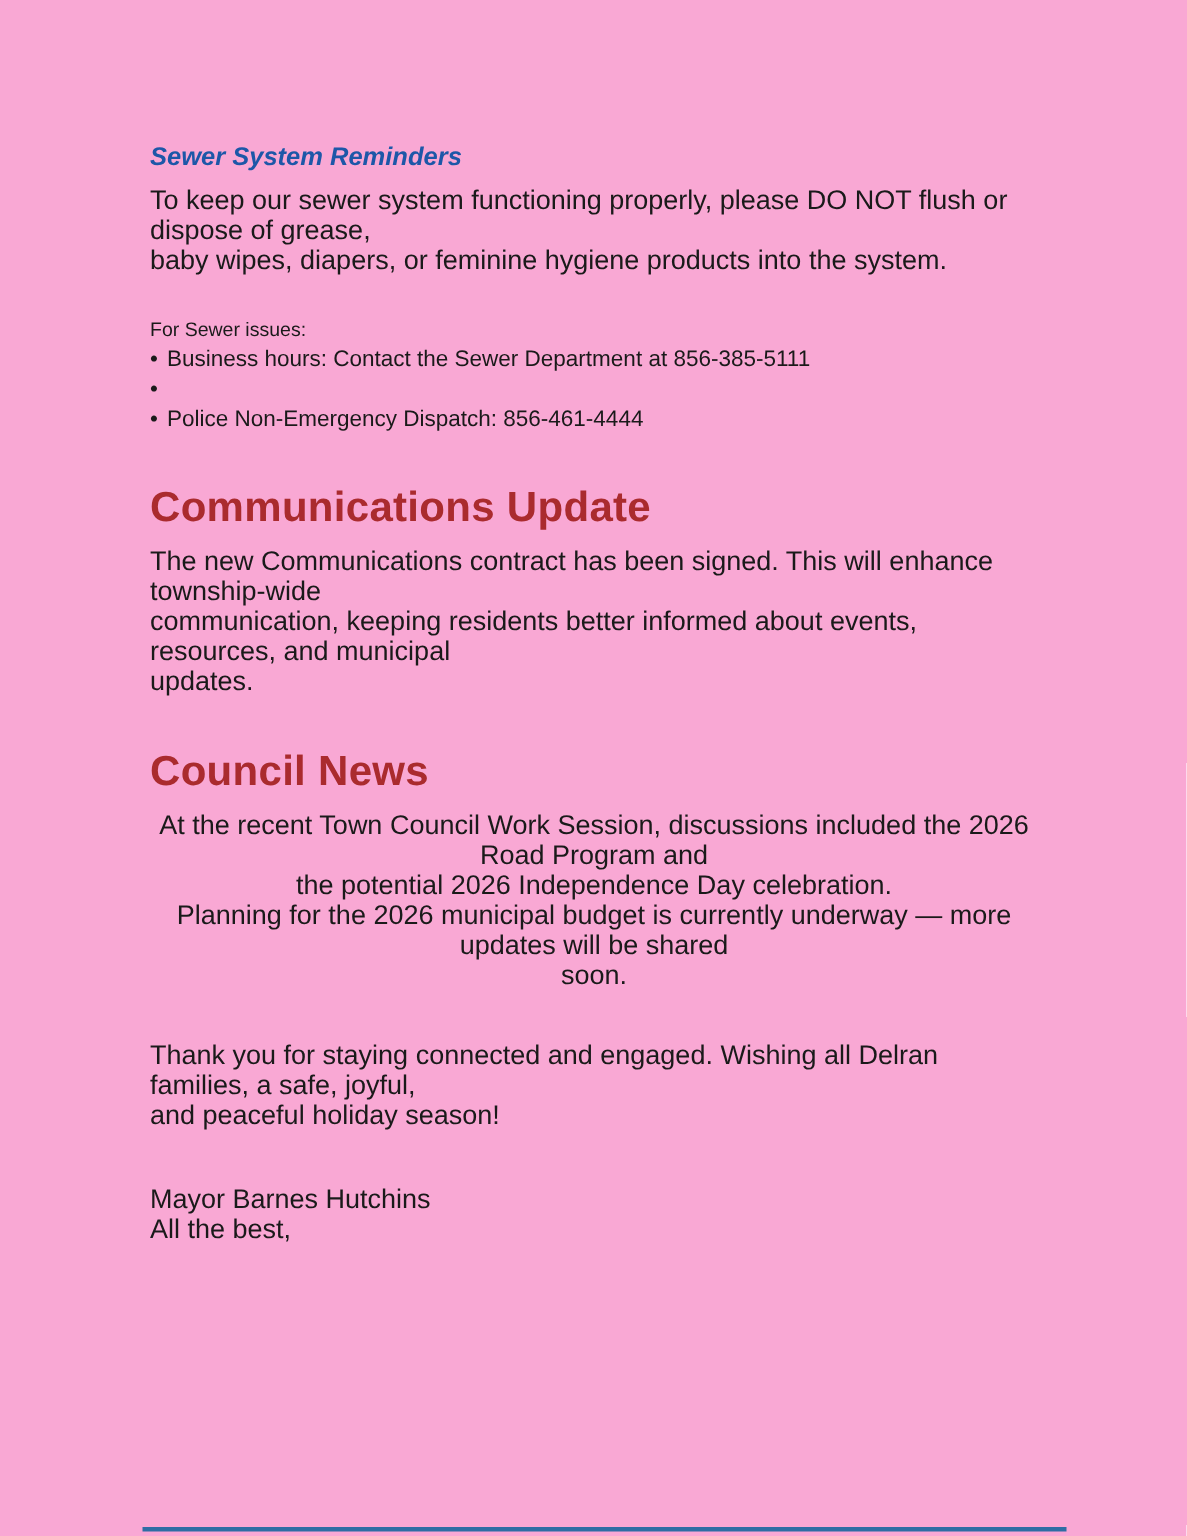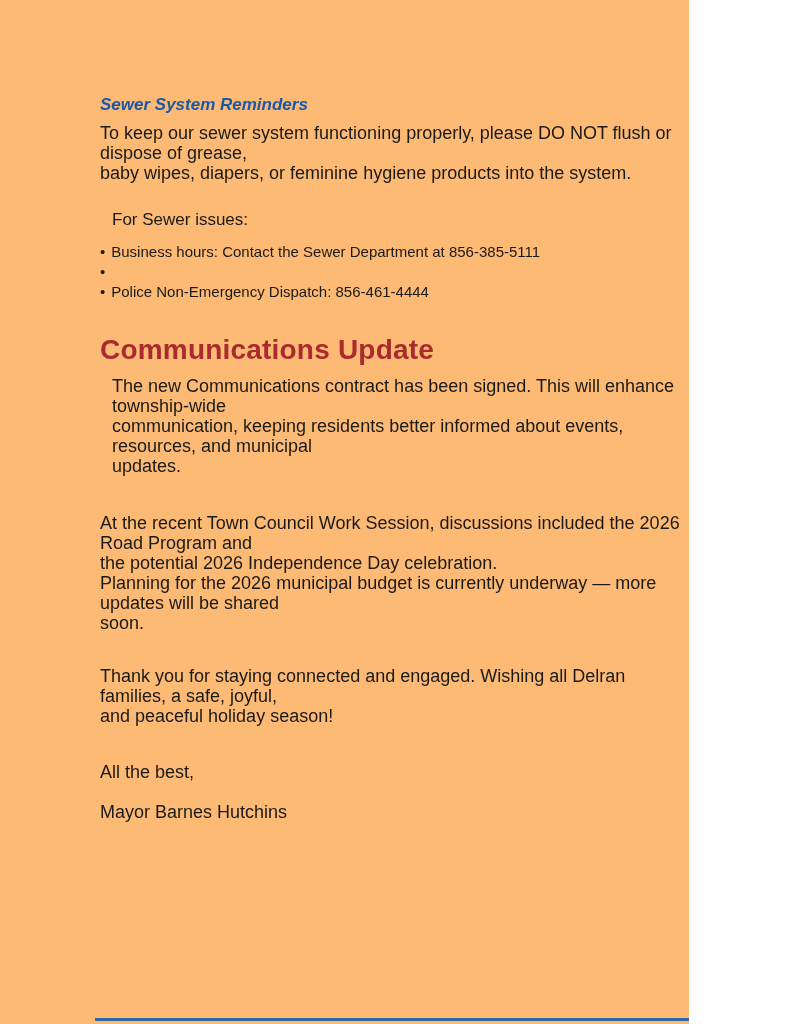--- a/index.html
+++ b/index.html
@@ -1,20 +1,20 @@
 <!DOCTYPE html>
 <html><head>
 <meta charset="utf-8">
 <style>
   html, body { margin: 0; padding: 0; background: #ffffff; }
   .page {
     position: relative;
-    width: 689px;
+    width: 791px;
     height: 1024px;
-    background: #fdba74;
+    background: #f9a8d4;
     overflow: hidden;
     font-family: "Liberation Sans", sans-serif;
     color: #1a1a1a;
   }
   .content {
     position: absolute;
     left: 100px;
     top: 95px;
     width: 592px;
   }
@@ -33,26 +33,26 @@
     margin: 0 0 8px 0;
   }
   .h-section {
     font-size: 28px;
     line-height: 26px;
     font-weight: bold;
     margin: 0 0 13px 0;
     letter-spacing: 0.2px;
   }
   .p-intro   { margin-bottom: 27px; }
-  .issues-label { font-size: 17px; line-height: 20px; margin: 12px; }
+  .issues-label { font-size: 13px; line-height: 20px; margin: 0; }
   .bullet-list { margin: 0 0 35px 0; }
   .bullet-line { font-size: 15px; line-height: 20px; display: flex; }
   .bullet-glyph { margin-right: 6px; }
-  .p-comms   { margin-bottom: 37px; margin-left: 12px; }
-  .p-council { margin-bottom: 33px; }
+  .p-comms   { margin-bottom: 37px; }
+  .p-council { margin-bottom: 33px; text-align: center; }
   .p-thanks  { margin-bottom: 36px; }
   .p-signoff { margin-bottom: 20px; }
   .bottom-rule {
     position: absolute;
     left: 95px;
     bottom: 3px;
     width: 616px;
     height: 3px;
   }
 </style>
@@ -85,29 +85,30 @@
     </div>
 
     <div>
       <h2 class="h-section" style="color:#aa2b2e;">Communications Update</h2>
       <p class="para p-comms">The new Communications contract has been signed. This will enhance township-wide
 communication, keeping residents better informed about events, resources, and municipal
 updates.</p>
     </div>
 
     <div>
+      <h2 class="h-section" style="color:#aa2b2e;">Council News</h2>
       <p class="para p-council">At the recent Town Council Work Session, discussions included the 2026 Road Program and
 the potential 2026 Independence Day celebration.
 Planning for the 2026 municipal budget is currently underway — more updates will be shared
 soon.</p>
     </div>
 
     <div>
       <p class="para p-thanks">Thank you for staying connected and engaged. Wishing all Delran families, a safe, joyful,
 and peaceful holiday season!</p>
+      <p class="para">Mayor Barnes Hutchins</p>
       <p class="para p-signoff">All the best,</p>
-      <p class="para">Mayor Barnes Hutchins</p>
     </div>
 
   </div>
 
   <div class="bottom-rule" style="background:#2e6da4;"></div>
 </div>
 
 </body></html>

